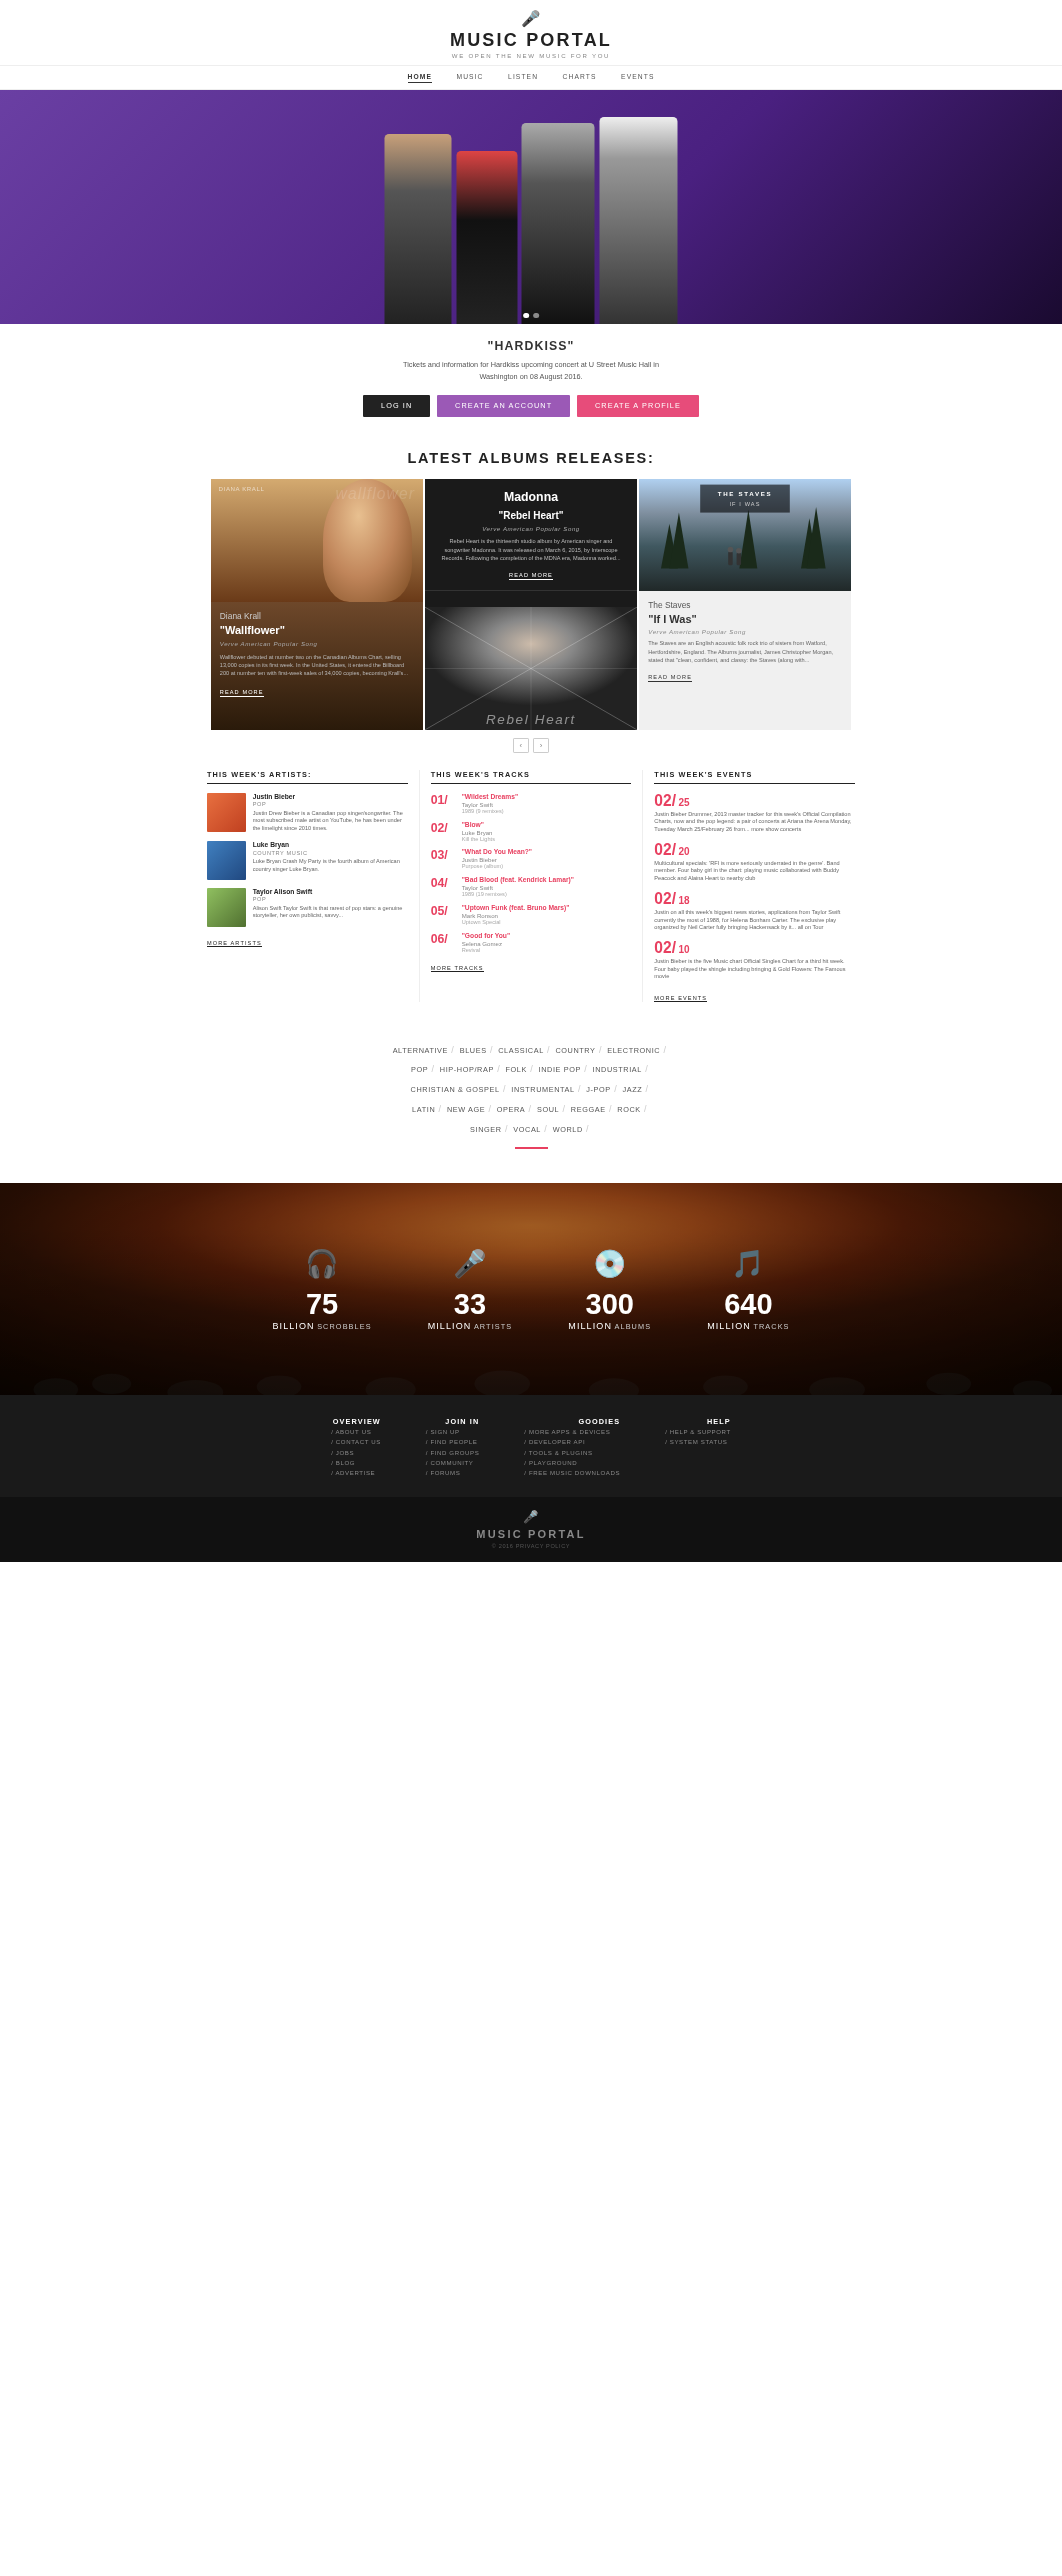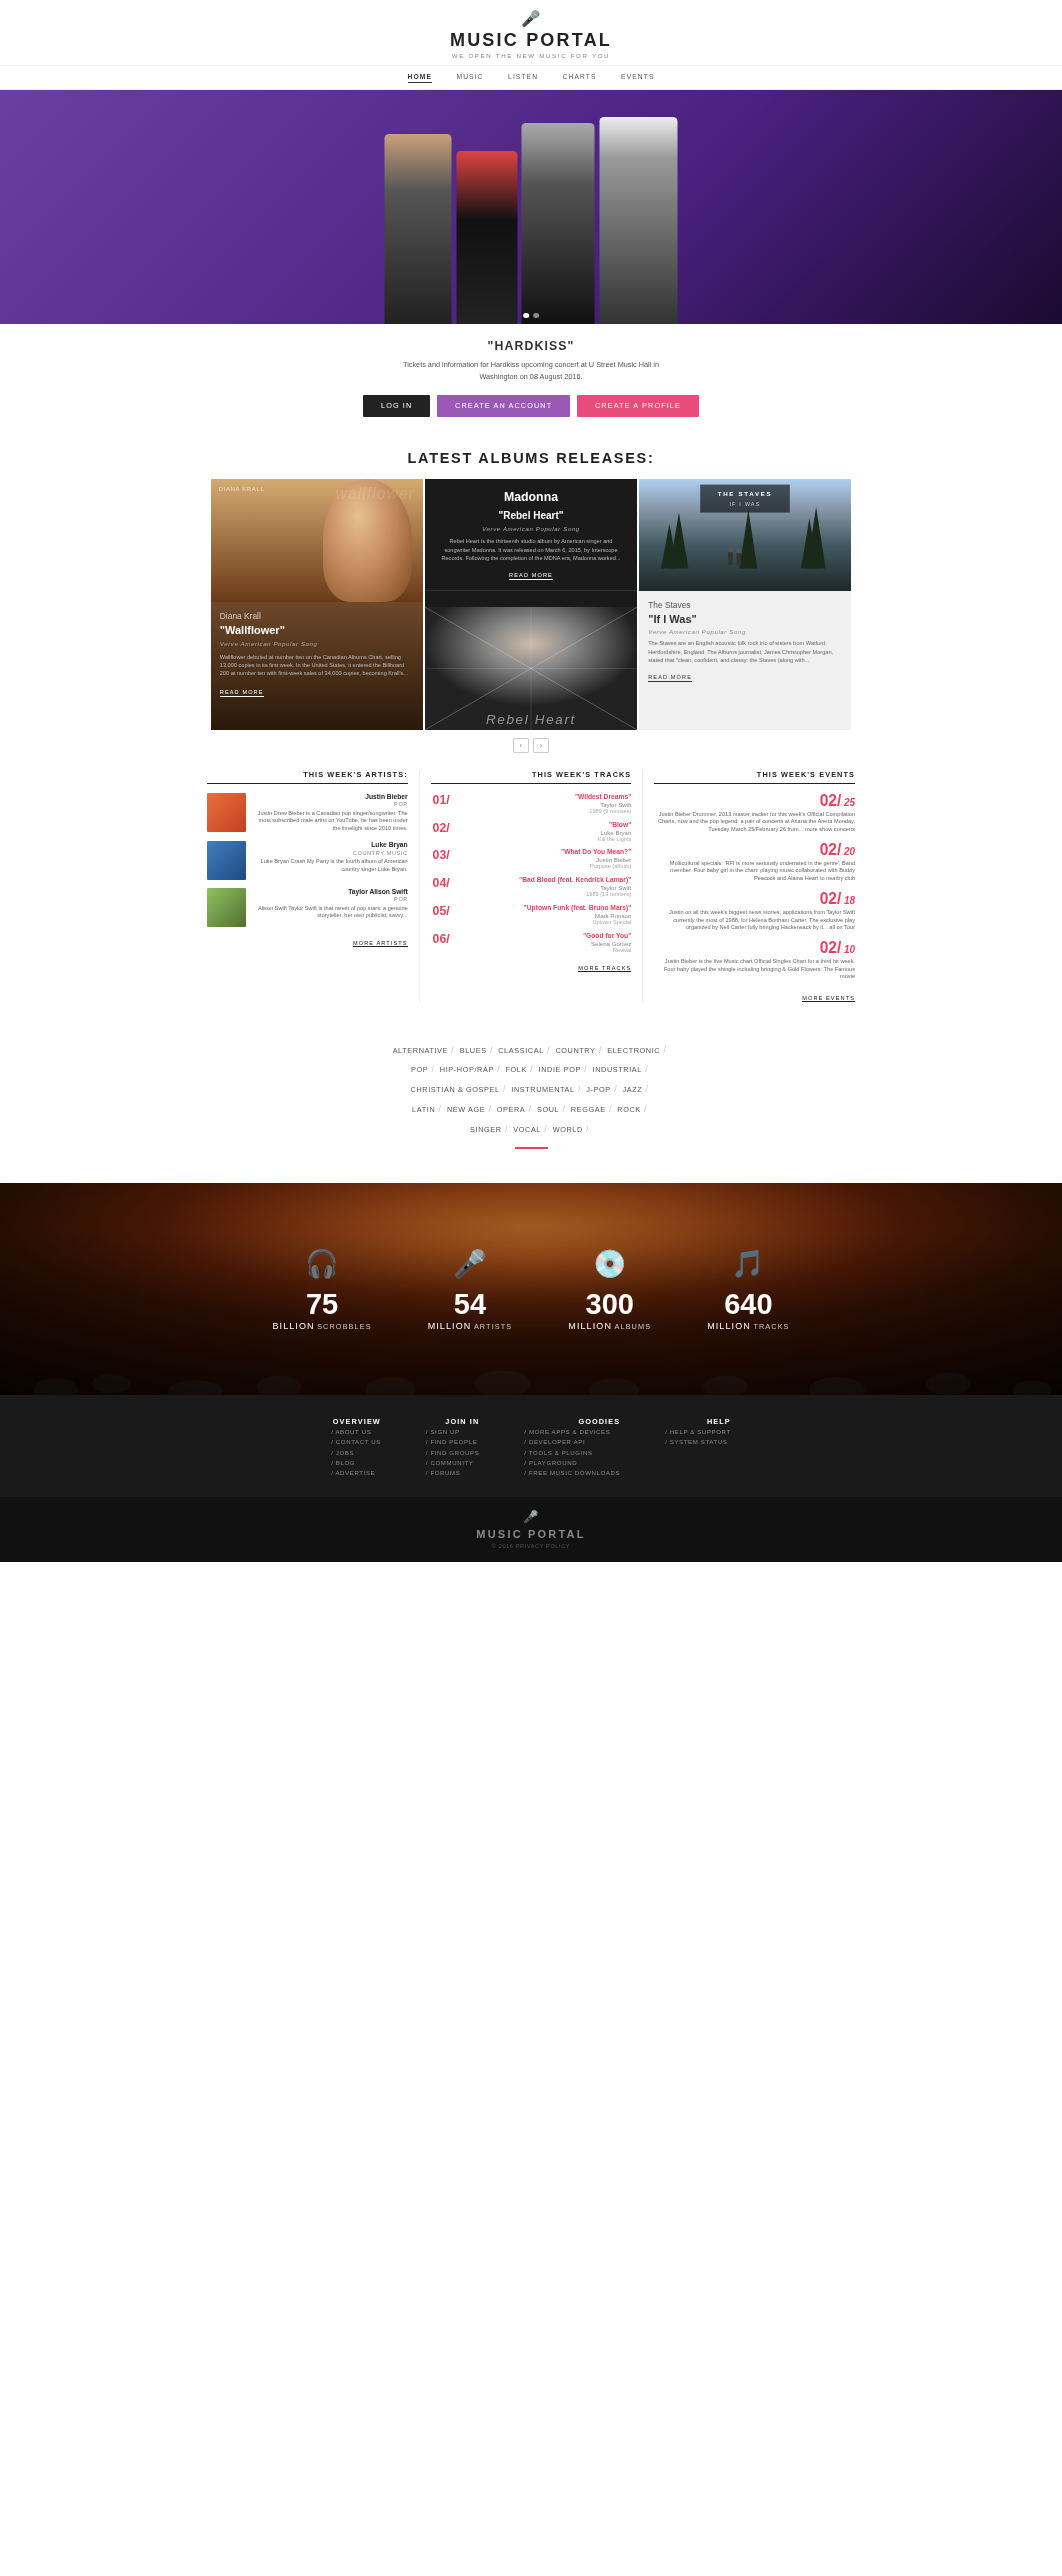--- a/index.html
+++ b/index.html
@@ -261,21 +261,20 @@
     .three-col {
       display: flex;
       justify-content: center;
       gap: 0;
       max-width: 670px;
       margin: 0 auto 22px;
     }
     .col-third {
       flex: 1;
       padding: 0 11px;
-      text-align: right;
     }
     .col-third + .col-third { border-left: 0.6px solid #eee; }
 
     .col-heading {
       font-size: 7.3px;
       font-weight: 700;
       letter-spacing: 1.1px;
       text-transform: uppercase;
       color: #222;
       margin-bottom: 9px;
@@ -314,21 +313,21 @@
     }
     .track-num { font-size: 12.3px; font-weight: 700; color: #e84060; width: 19px; flex-shrink: 0; }
     .track-info { flex: 1; }
     .track-title { font-size: 6.7px; font-weight: 700; color: #e84060; margin-bottom: 1.1px; }
     .track-artist { font-size: 6.1px; color: #888; }
     .track-meta { font-size: 5.6px; color: #aaa; }
 
     
     .event-item { margin-bottom: 7.8px; }
     .event-date { font-size: 15.6px; font-weight: 700; color: #e84060; line-height: 1; }
-    .event-month { font-size: 10px; font-weight: 700; color: #e84060; font-style: italic; }
+    .event-month { font-size: 10px; font-weight: 700; color: #e84060; }
     .event-desc { font-size: 5.6px; color: #666; line-height: 1.4; margin-top: 2.2px; }
 
     
     .genre-section {
       text-align: center;
       padding: 17px 11px;
       max-width: 502px;
       margin: 0 auto;
     }
     .genre-tags { line-height: 2.2; }
@@ -748,21 +747,21 @@
 
   <div class="stats-grid">
     <div class="stat-item">
       <span class="stat-icon">🎧</span>
       <span class="stat-number">75</span>
       <span class="stat-unit">BILLION</span>
       <span class="stat-label">scrobbles</span>
     </div>
     <div class="stat-item">
       <span class="stat-icon">🎤</span>
-      <span class="stat-number">54</span>
+      <span class="stat-number">33</span>
       <span class="stat-unit">MILLION</span>
       <span class="stat-label">artists</span>
     </div>
     <div class="stat-item">
       <span class="stat-icon">💿</span>
       <span class="stat-number">300</span>
       <span class="stat-unit">MILLION</span>
       <span class="stat-label">albums</span>
     </div>
     <div class="stat-item">

